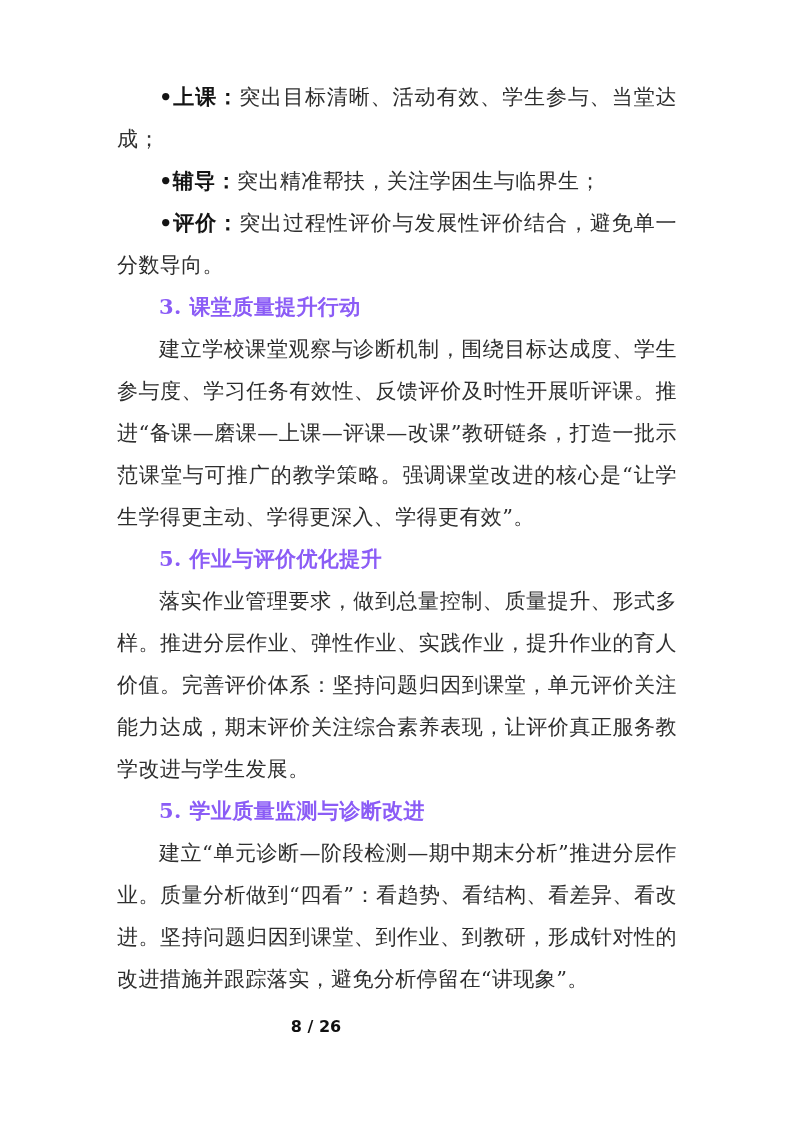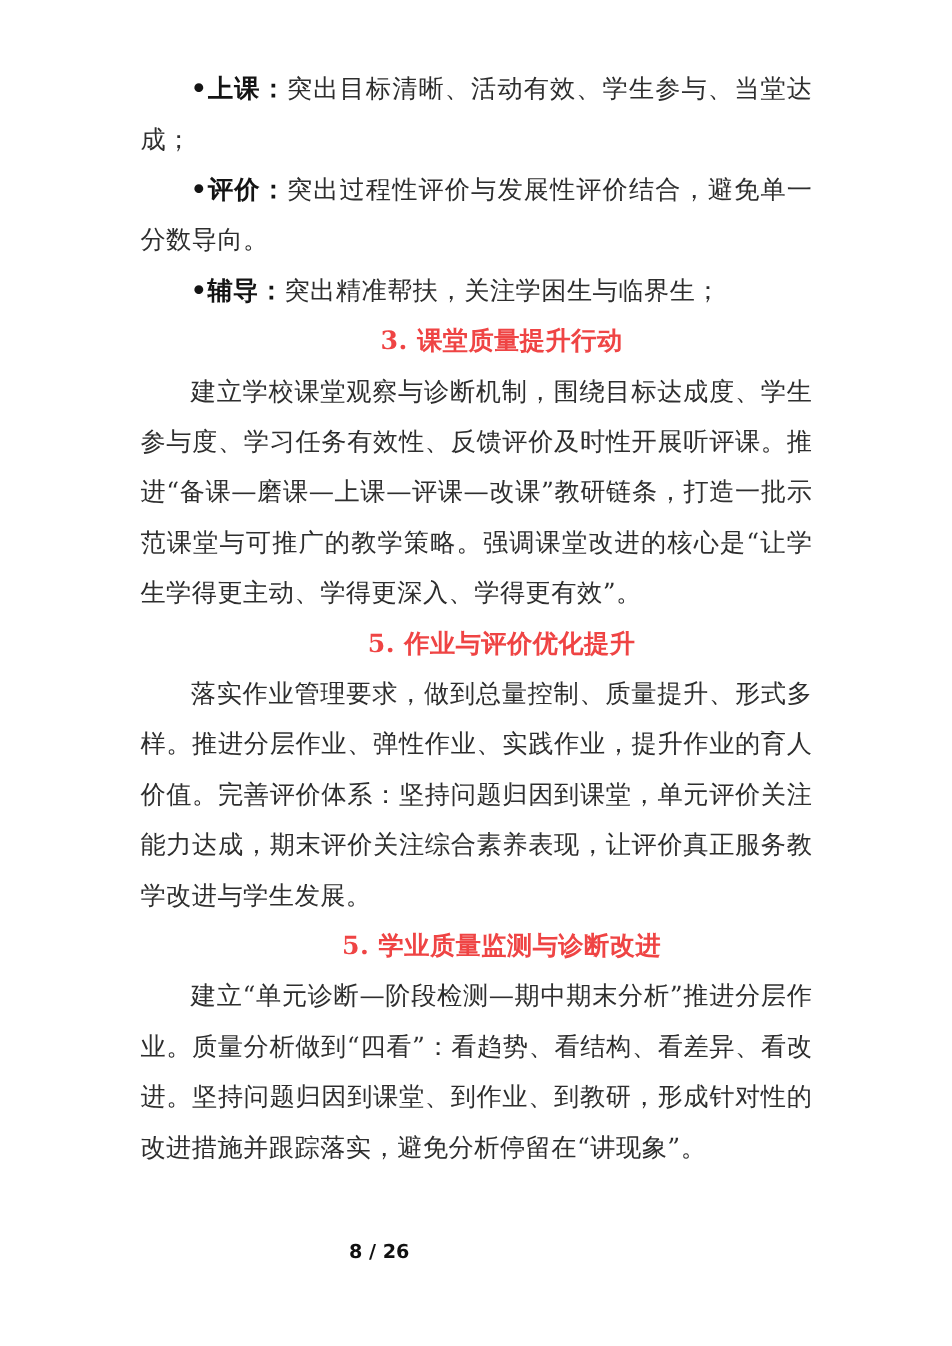--- a/index.html
+++ b/index.html
@@ -13,66 +13,65 @@
     position: relative;
     overflow: hidden;
     font-family: "DejaVu Serif", "Liberation Serif", serif;
   }
   .page {
     position: absolute;
     left: 0; top: 0;
     width: 793px;
     height: 1122px;
     box-sizing: border-box;
-    padding: 53px 116px 0 117px;
+    padding: 76px 116px 0 117px;
     color: #2e2e2e;
   }
   .page p {
     margin: 0;
     font-size: 21px;
     line-height: 42px;
     text-indent: 2em;
     text-align: justify;
     text-justify: inter-ideograph;
     letter-spacing: 0.4px;
   }
   .page p.heading {
     font-weight: bold;
-    color: #ef4444;
-    text-align: center;
+    color: #8b5cf6;
+    text-align: left;
   }
   .blabel {
     font-weight: bold;
     color: #141414;
   }
   .footer {
     position: absolute;
     left: 0;
     top: 1016px;
     width: 632px;
     text-align: center;
     font-family: "DejaVu Sans", "Liberation Sans", sans-serif;
     font-weight: bold;
     font-size: 16px;
     line-height: 22px;
     color: #111111;
-    margin-top: 16px;
   }
 </style>
 </head>
 <body>
 
 <div class="page">
 
   <p class="bullet"><span class="blabel">•</span><span class="blabel">上课：</span><span>突出目标清晰、活动有效、学生参与、当堂达成；</span></p>
 
 
+  <p class="bullet"><span class="blabel">•</span><span class="blabel">辅导：</span><span>突出精准帮扶，关注学困生与临界生；</span></p>
+
   <p class="bullet"><span class="blabel">•</span><span class="blabel">评价：</span><span>突出过程性评价与发展性评价结合，避免单一分数导向。</span></p>
-
-  <p class="bullet"><span class="blabel">•</span><span class="blabel">辅导：</span><span>突出精准帮扶，关注学困生与临界生；</span></p>
 
   <p class="heading">3. 课堂质量提升行动</p>
 
   <p class="body-par">建立学校课堂观察与诊断机制，围绕目标达成度、学生参与度、学习任务有效性、反馈评价及时性开展听评课。推进“备课—磨课—上课—评课—改课”教研链条，打造一批示范课堂与可推广的教学策略。强调课堂改进的核心是“让学生学得更主动、学得更深入、学得更有效”。</p>
 
   <p class="heading">5. 作业与评价优化提升</p>
 
   <p class="body-par">落实作业管理要求，做到总量控制、质量提升、形式多样。推进分层作业、弹性作业、实践作业，提升作业的育人价值。完善评价体系：坚持问题归因到课堂，单元评价关注能力达成，期末评价关注综合素养表现，让评价真正服务教学改进与学生发展。</p>
 
   <p class="heading">5. 学业质量监测与诊断改进</p>

